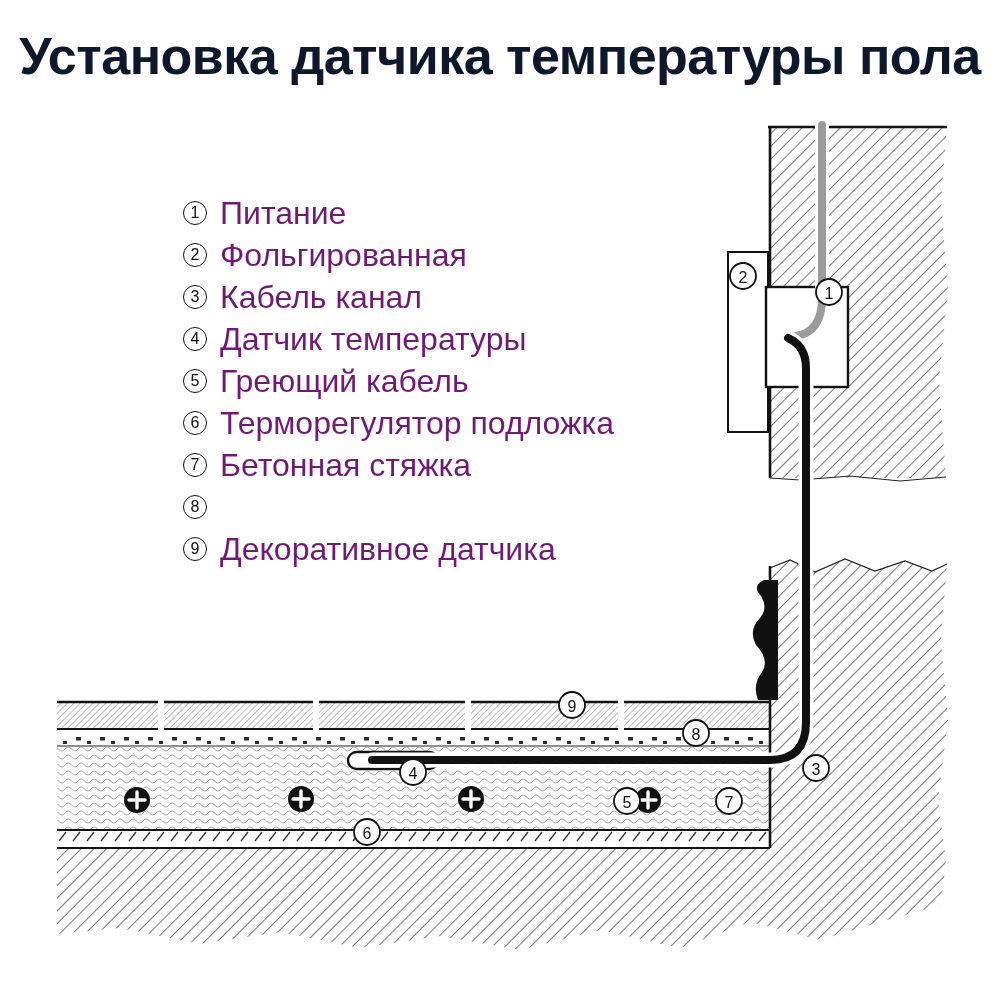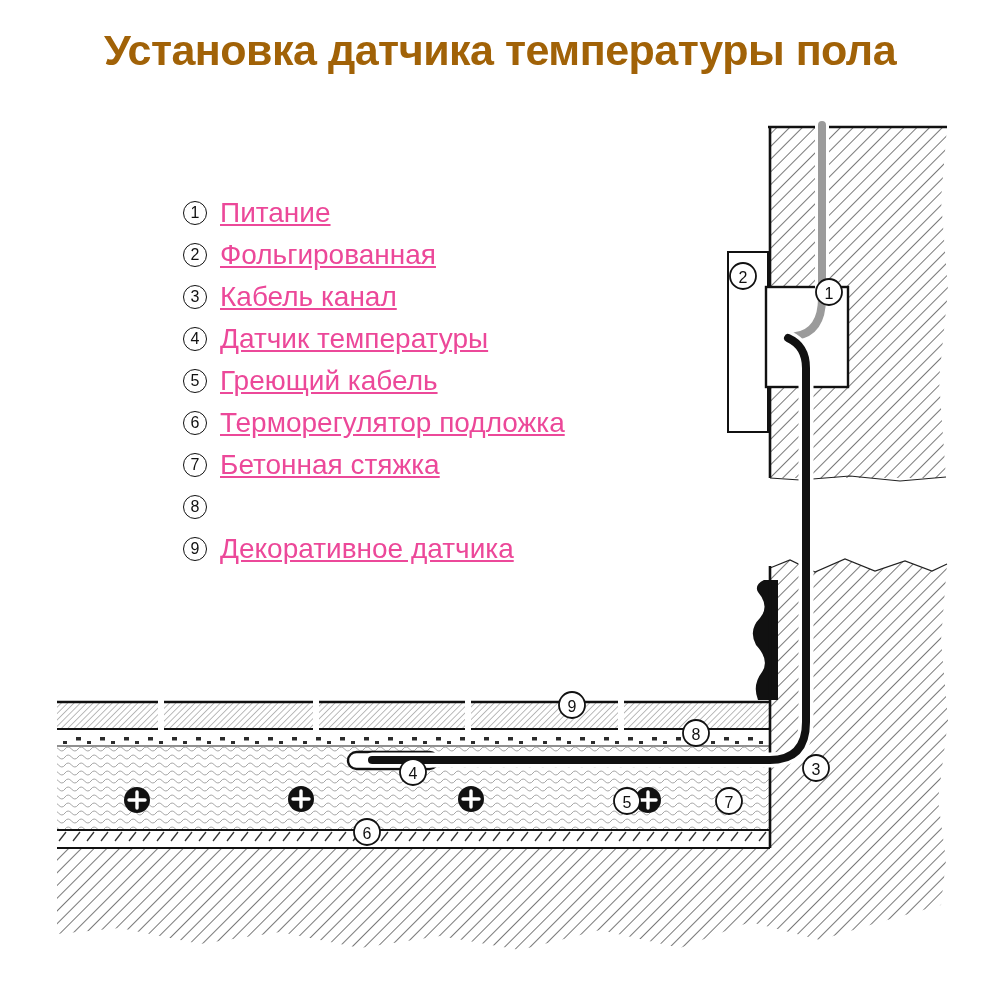--- a/index.html
+++ b/index.html
@@ -1,25 +1,25 @@
 <!DOCTYPE html>
 <html><head>
 <meta charset="utf-8">
 <style>
   html,body{margin:0;padding:0;background:#fff;}
   body{width:1000px;height:1000px;font-family:"Liberation Sans",sans-serif;}
   .page{position:relative;width:1000px;height:1000px;overflow:hidden;background:#fff;}
   .title{position:absolute;top:26px;left:0;width:100%;text-align:center;
-         font-size:43px;font-weight:700;color:#a16207;margin:0;letter-spacing:-0.5px;}
+         font-size:52px;font-weight:700;color:#0f172a;margin:0;letter-spacing:-0.5px;}
   .legend{position:absolute;left:183px;top:192px;list-style:none;margin:0;padding:0;}
   .legend-item{display:flex;align-items:center;height:42px;gap:13px;}
   .badge{width:24px;height:24px;border:1.8px solid #111;border-radius:50%;
          display:flex;align-items:center;justify-content:center;
          font-size:16px;color:#111;flex:0 0 auto;box-sizing:border-box;}
-  .label{font-size:28px;color:#ec4899;white-space:nowrap;text-decoration:underline;}
+  .label{font-size:32px;color:#701a75;white-space:nowrap;}
   svg.diagram{position:absolute;left:0;top:0;}
   .co{fill:#ffffff;stroke:#111;stroke-width:1.8;}
   .cot{font-family:"Liberation Sans",sans-serif;font-size:16px;fill:#111;
        text-anchor:middle;dominant-baseline:central;}
 </style>
 </head>
 <body>
 
 <div class="page">
 

